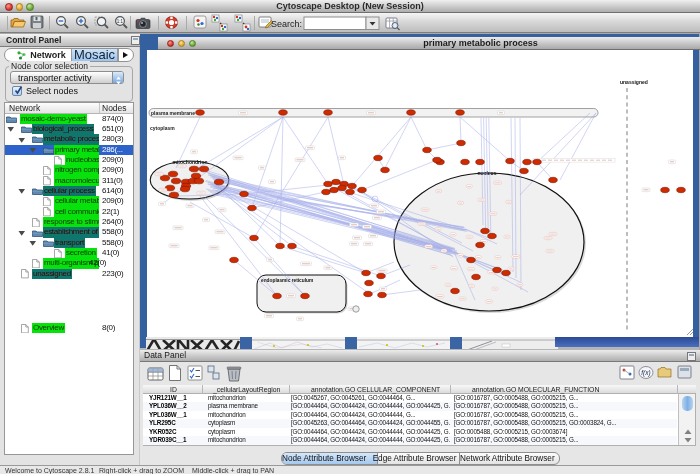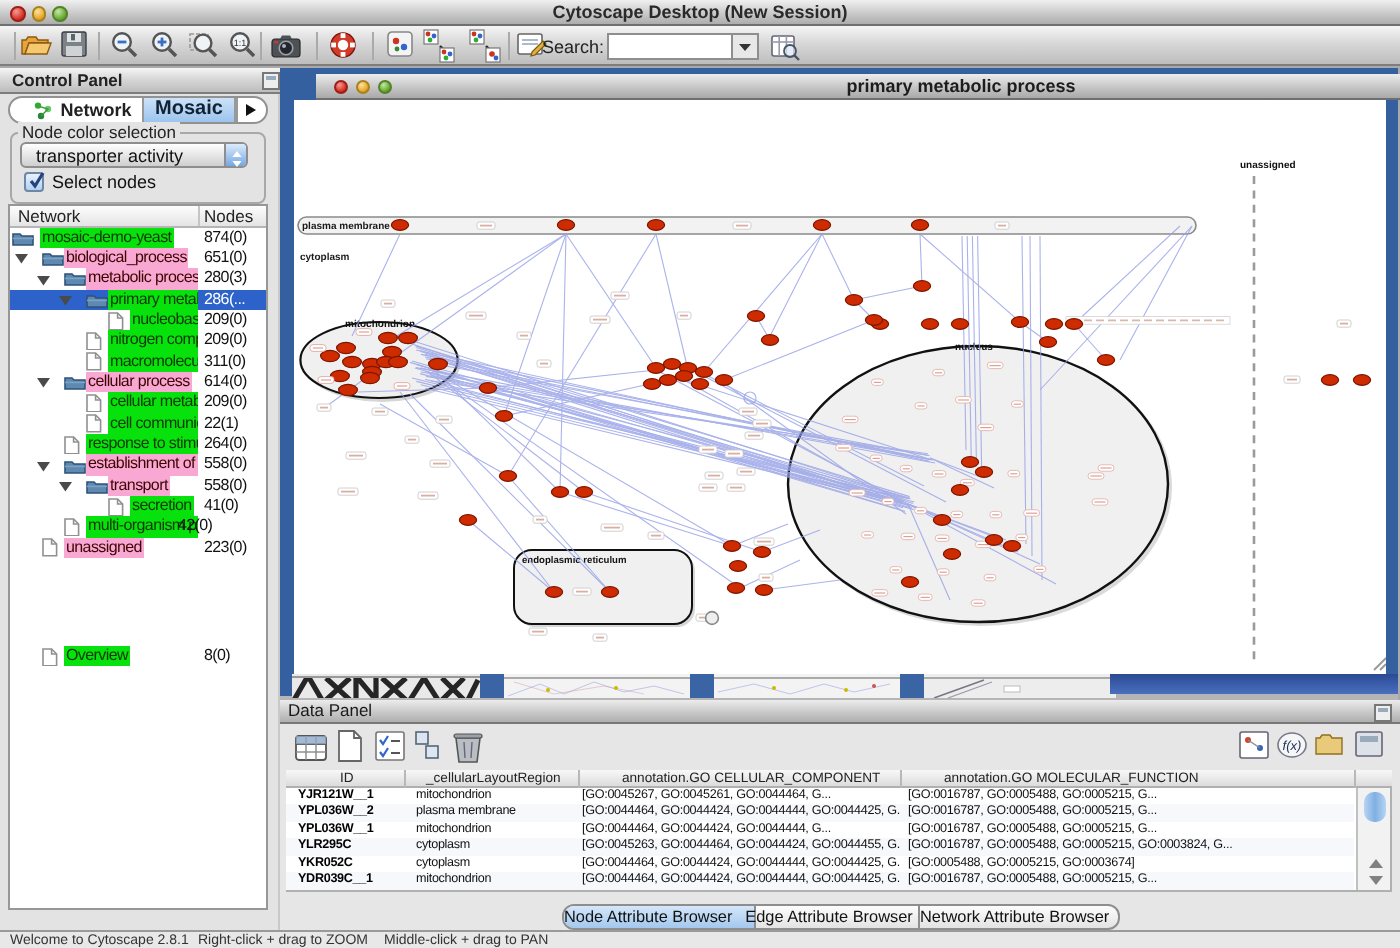--- a/index.html
+++ b/index.html
@@ -138,21 +138,21 @@
 <div class="abs tb" style="left:0;top:34px;width:144px;height:13px;border-right:1px solid #c9c9c9">
  <div style="font-size:8.5px;font-weight:bold;color:#222;line-height:13px;padding-left:6px">Control Panel</div>
  <svg class="abs" style="right:3px;top:2px" width="9" height="9">
       <rect x="0.5" y="0.5" width="8" height="8" fill="#eee" stroke="#777"></rect>
       <rect x="2" y="2" width="5" height="2" fill="#9ab"></rect>
     </svg>
 </div>
 <div class="abs" style="left:0;top:47px;width:140px;height:419px;background:#e3e3e3;border-right:1px solid #c9c9c9"></div>
 
 <div class="abs" style="left:4px;top:48px;width:130px;height:14px;background:#fff;border:1px solid #929292;border-radius:7px">
- <div class="abs" style="left:66px;top:0;width:47px;height:12px;background:linear-gradient(#cde2f8,#9cc4ee);border-left:1px solid #999;border-right:1px solid #999;text-align:center;font-size:10px;font-weight:bold;color:#123;line-height:12px">Mosaic</div>
+ <div class="abs" style="left:66px;top:0;width:47px;height:12px;background:linear-gradient(#cde2f8,#9cc4ee);border-left:1px solid #999;border-right:1px solid #999;text-align:center;font-size:13px;font-weight:normal;color:#123;line-height:12px">Mosaic</div>
  <svg class="abs" style="left:12px;top:2px" width="9" height="9">
       <circle cx="2" cy="1.8" r="1.6" fill="#3a3"></circle>
       <circle cx="7" cy="3.5" r="1.6" fill="#6c6"></circle>
       <circle cx="3.5" cy="7" r="1.6" fill="#283"></circle>
       <path d="M2 2 L7 3.5 L3.5 7" stroke="#494" stroke-width=".7" fill="none"></path>
     </svg>
  <div class="abs" style="left:22px;top:0;width:42px;text-align:center;font-size:9px;font-weight:bold;color:#222;line-height:12px">Network</div>
  <div class="abs" style="left:113px;top:0;width:15px;height:12px;border-left:1px solid #999">
    <div style="width:0;height:0;border-left:5px solid #111;border-top:3.5px solid transparent;border-bottom:3.5px solid transparent;margin:2.5px 0 0 4px"></div>
  </div>
@@ -177,21 +177,21 @@
     </svg>
 </div>
 <div class="abs" style="left:26px;top:86px;font-size:9px;color:#111">Select nodes</div>
 
 <div class="abs" style="left:4px;top:102px;width:130px;height:353px;background:#fff;border:1px solid #979797"></div>
 <div class="abs tb" style="left:5px;top:103px;width:128px;height:11px;background:linear-gradient(#fdfdfd,#e4e4e4);border-bottom:1px solid #b5b5b5">
  <span style="position:absolute;left:4px;font-size:8.5px;color:#222;line-height:10px">Network</span>
  <span style="position:absolute;left:97px;font-size:8.5px;color:#222;line-height:10px">Nodes</span>
  <div class="abs" style="left:94px;top:0;width:1px;height:10px;background:#c5c5c5"></div>
 </div>
-<style>.row{position:absolute;left:5px;width:128px;height:10.4px;font-size:8px;letter-spacing:-0.3px;line-height:10.3px;white-space:nowrap}.lg{background:#08e20c;color:#0b3800;padding:0 1px}.lr{background:#f9a8d4;color:#3d0500;padding:0 1px}</style>
+<style>.row{position:absolute;left:5px;width:128px;height:10.4px;font-size:8px;letter-spacing:-0.3px;line-height:10.3px;white-space:nowrap}.lg{background:#08e20c;color:#0b3800;padding:0 1px}.lr{background:#0f766e;color:#3d0500;padding:0 1px}</style>
 <div class="row" style="top:113.50px;">
     <svg class="abs" style="left:1px;top:1.2px" width="11" height="8">
       <path d="M0.5 7.5 L0.5 2 L4 2 L5 3 L10.5 3 L10.5 7.5 Z" fill="#5f89b0" stroke="#2e5378" stroke-width=".8"></path>
       <path d="M0.5 4.2 L10.5 4.2" stroke="#7ba3c6" stroke-width=".8"></path>
     </svg>
     <span class="lg" style="position:absolute;left:15px;top:0;max-width:79px;overflow:hidden;display:inline-block;height:10.4px">mosaic-demo-yeast</span>
     <span class="abs" style="left:97px;color:#111">874(0)</span>
   </div>
 <div class="row" style="top:123.85px;">
     <svg class="abs" style="left:2px;top:2.4px" width="8" height="7">

